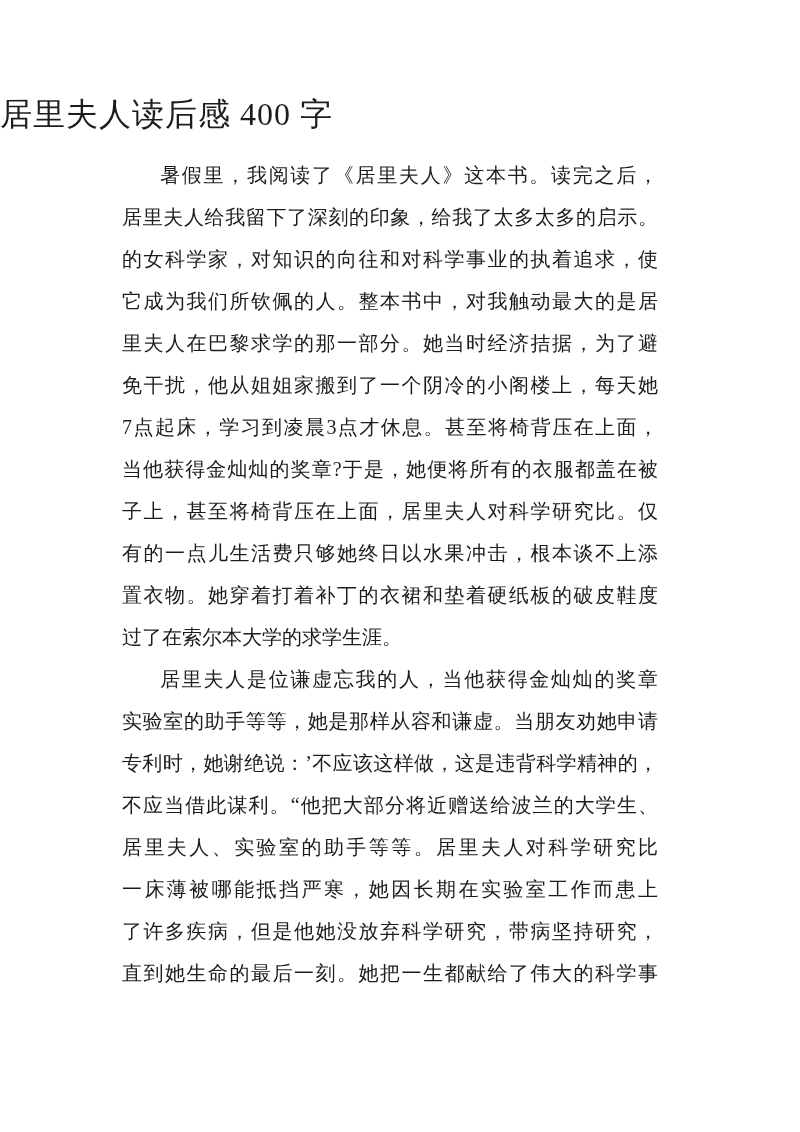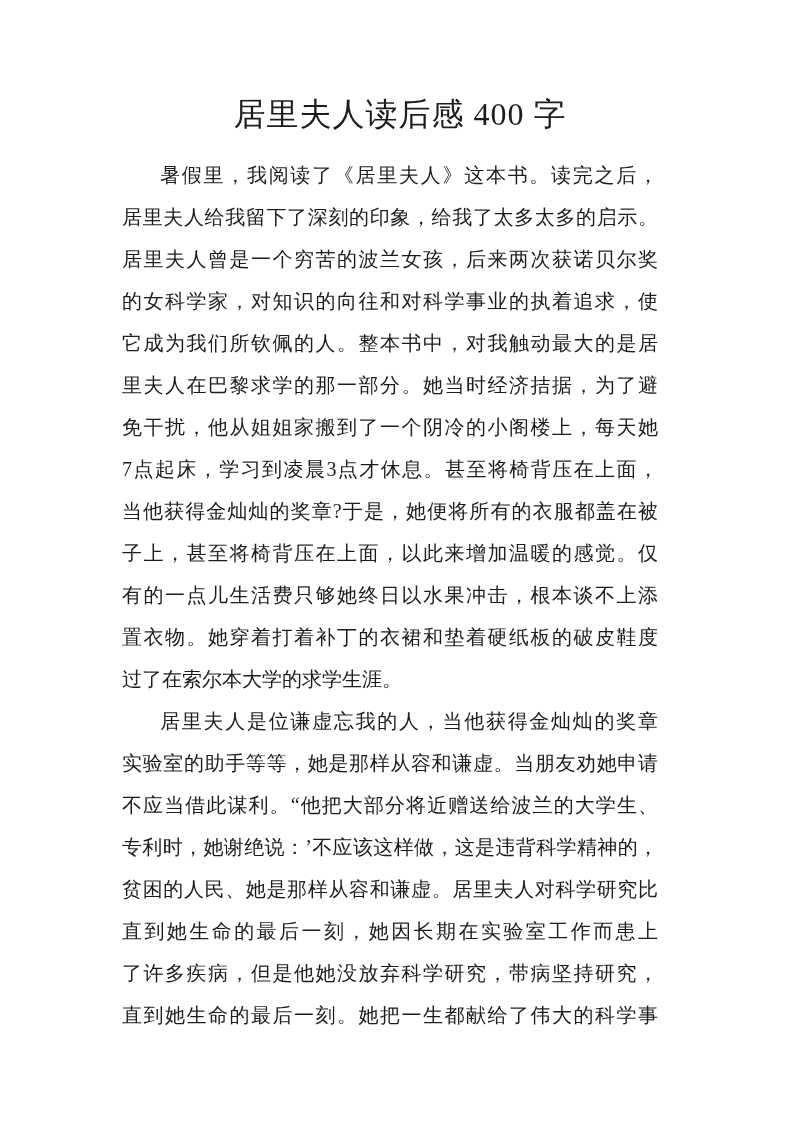--- a/index.html
+++ b/index.html
@@ -12,21 +12,21 @@
     width: 800px;
     height: 1132px;
     background: #ffffff;
     overflow: hidden;
     font-family: "Liberation Serif", "DejaVu Serif", serif;
     color: #1c1c1c;
   }
   .doc-title {
     margin: 0;
     padding-top: 92px;
-    text-align: center;
+    text-align: left;
     font-size: 32px;
     font-weight: 400;
     line-height: 44px;
     letter-spacing: 1px;
     white-space: nowrap;
   }
   .doc-body {
     margin-top: 18px;
     margin-left: 122px;
     width: 536px;
@@ -53,36 +53,35 @@
 </style>
 </head>
 <body>
 
 <div class="page">
   <h1 class="doc-title">居里夫人读后感 400 字</h1>
   <div class="doc-body">
       <div class="paragraph">
         <div class="line first">暑假里，我阅读了《居里夫人》这本书。读完之后，</div>
         <div class="line">居里夫人给我留下了深刻的印象，给我了太多太多的启示。</div>
-        <div class="line">居里夫人曾是一个穷苦的波兰女孩，后来两次获诺贝尔奖</div>
         <div class="line">的女科学家，对知识的向往和对科学事业的执着追求，使</div>
         <div class="line">它成为我们所钦佩的人。整本书中，对我触动最大的是居</div>
         <div class="line">里夫人在巴黎求学的那一部分。她当时经济拮据，为了避</div>
         <div class="line">免干扰，他从姐姐家搬到了一个阴冷的小阁楼上，每天她</div>
         <div class="line">7点起床，学习到凌晨3点才休息。甚至将椅背压在上面，</div>
         <div class="line">当他获得金灿灿的奖章?于是，她便将所有的衣服都盖在被</div>
-        <div class="line">子上，甚至将椅背压在上面，以此来增加温暖的感觉。仅</div>
+        <div class="line">子上，甚至将椅背压在上面，居里夫人对科学研究比。仅</div>
         <div class="line">有的一点儿生活费只够她终日以水果冲击，根本谈不上添</div>
         <div class="line">置衣物。她穿着打着补丁的衣裙和垫着硬纸板的破皮鞋度</div>
         <div class="line end">过了在索尔本大学的求学生涯。</div>
       </div>
       <div class="paragraph">
         <div class="line first">居里夫人是位谦虚忘我的人，当他获得金灿灿的奖章</div>
         <div class="line">实验室的助手等等，她是那样从容和谦虚。当朋友劝她申请</div>
+        <div class="line">专利时，她谢绝说：’不应该这样做，这是违背科学精神的，</div>
         <div class="line">不应当借此谋利。“他把大部分将近赠送给波兰的大学生、</div>
-        <div class="line">专利时，她谢绝说：’不应该这样做，这是违背科学精神的，</div>
-        <div class="line">贫困的人民、她是那样从容和谦虚。居里夫人对科学研究比</div>
-        <div class="line">直到她生命的最后一刻，她因长期在实验室工作而患上</div>
+        <div class="line">居里夫人、实验室的助手等等。居里夫人对科学研究比</div>
+        <div class="line">一床薄被哪能抵挡严寒，她因长期在实验室工作而患上</div>
         <div class="line">了许多疾病，但是他她没放弃科学研究，带病坚持研究，</div>
         <div class="line">直到她生命的最后一刻。她把一生都献给了伟大的科学事</div>
       </div>
     </div>
 </div>
 
 </body></html>

